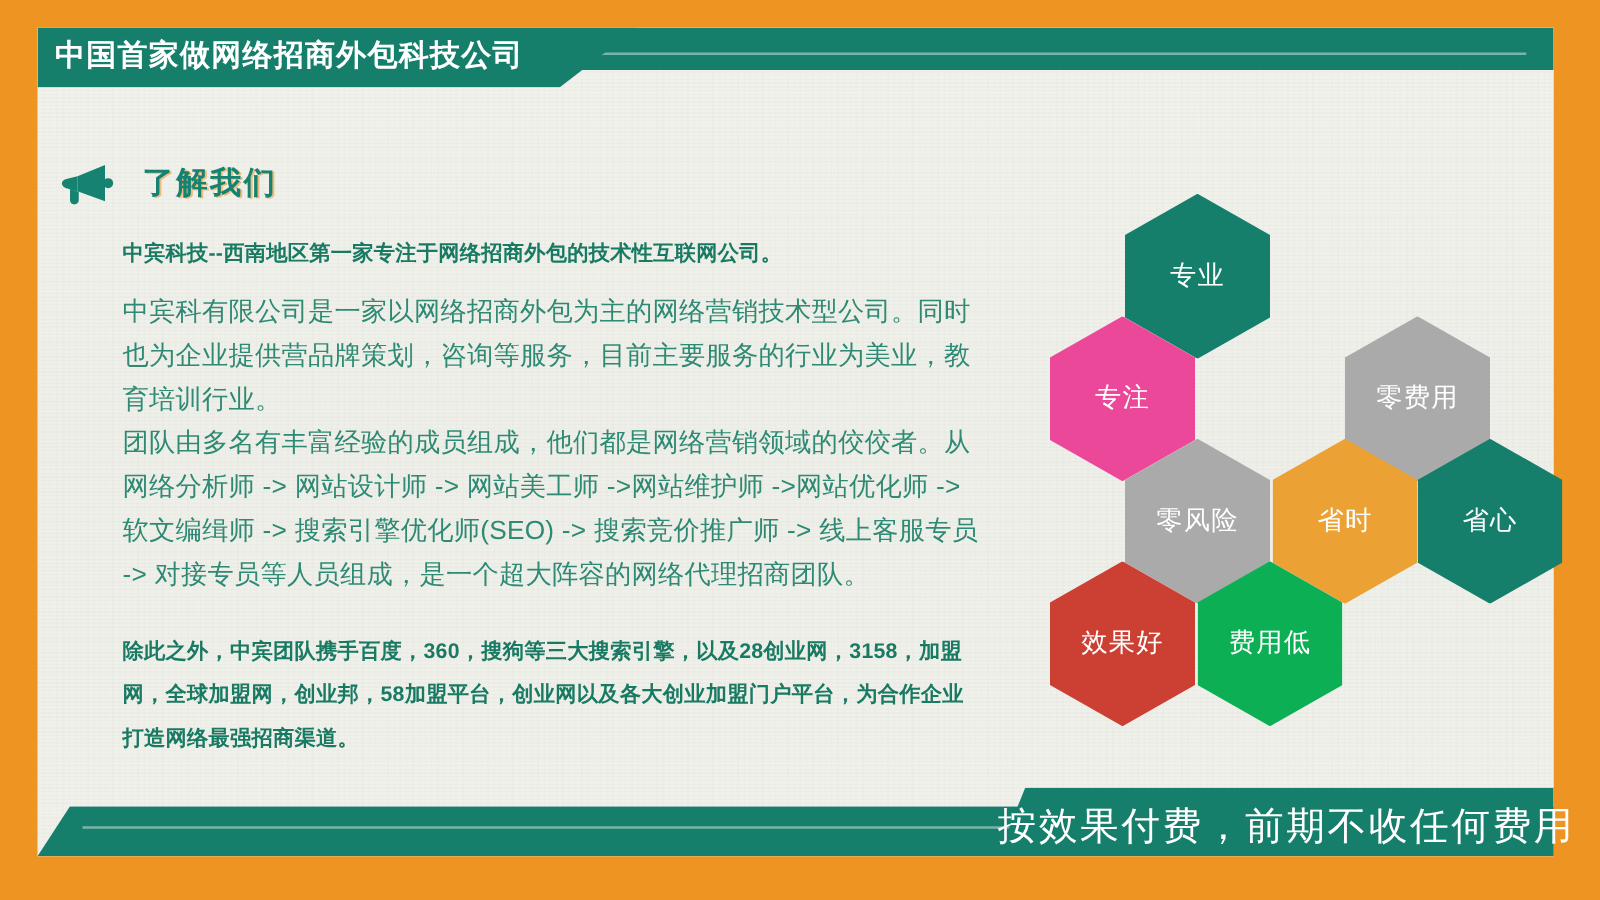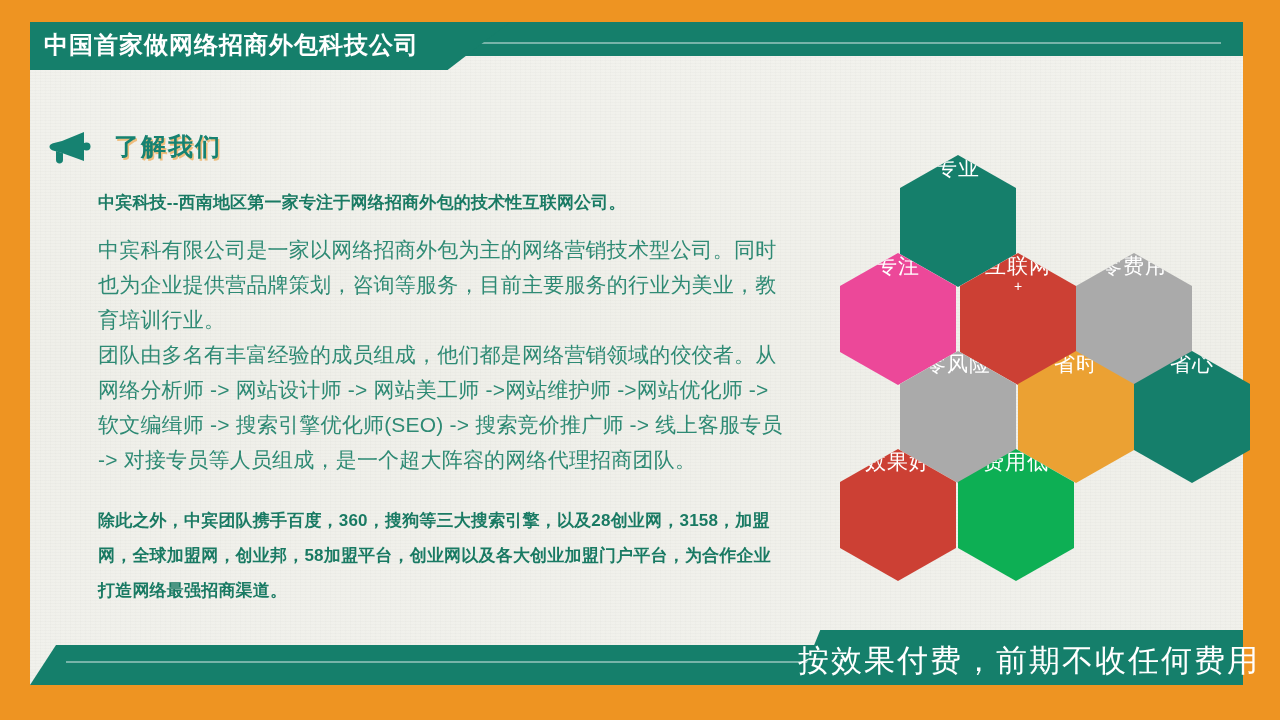--- a/index.html
+++ b/index.html
@@ -148,20 +148,21 @@
     height: 380px;
   }
   .hex {
     position: absolute;
     width: 116px;
     height: 132px;
     clip-path: polygon(50% 0%, 100% 25%, 100% 75%, 50% 100%, 0% 75%, 0% 25%);
     display: flex;
     flex-direction: column;
     align-items: center;
+    justify-content: center;
     color: #FFFFFF;
     font-size: 21px;
     font-weight: 400;
     letter-spacing: 1px;
     line-height: 26px;
     text-align: center;
   }
   .hex .sub {
     font-size: 14px;
     line-height: 15px;
@@ -239,24 +240,20 @@
     <p class="p-strong">除此之外，中宾团队携手百度，360，搜狗等三大搜索引擎，以及28创业网，3158，加盟网，全球加盟网，创业邦，58加盟平台，创业网以及各大创业加盟门户平台，为合作企业打造网络最强招商渠道。</p>
   </div>
 
   <div class="hex-wrap">
       <div class="hex" style="left: 64px; top: 0px; background: rgb(21, 127, 107);">
         <span>专业</span>
       </div>
       <div class="hex" style="left: 4px; top: 98px; background: #ec4899;">
         <span>专注</span>
       </div>
-      <div class="hex" style="left: 124px; top: 98px; background: rgb(204, 64, 52);">
-        <span>互联网</span>
-        <span class="sub">+</span>
-      </div>
       <div class="hex" style="left: 64px; top: 196px; background: rgb(170, 170, 170);">
         <span>零风险</span>
       </div>
       <div class="hex" style="left: 240px; top: 98px; background: rgb(170, 170, 170);">
         <span>零费用</span>
       </div>
       <div class="hex" style="left: 182px; top: 196px; background: rgb(235, 161, 51);">
         <span>省时</span>
       </div>
       <div class="hex" style="left: 298px; top: 196px; background: rgb(21, 127, 107);">

